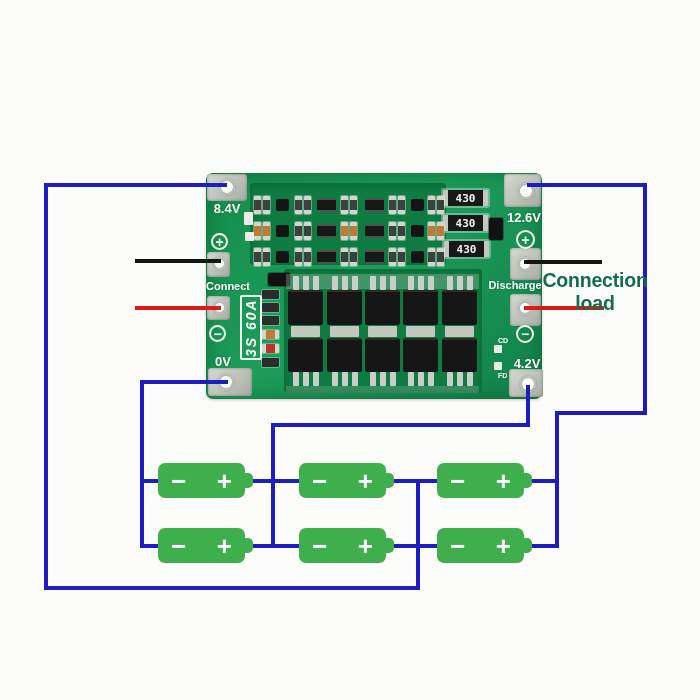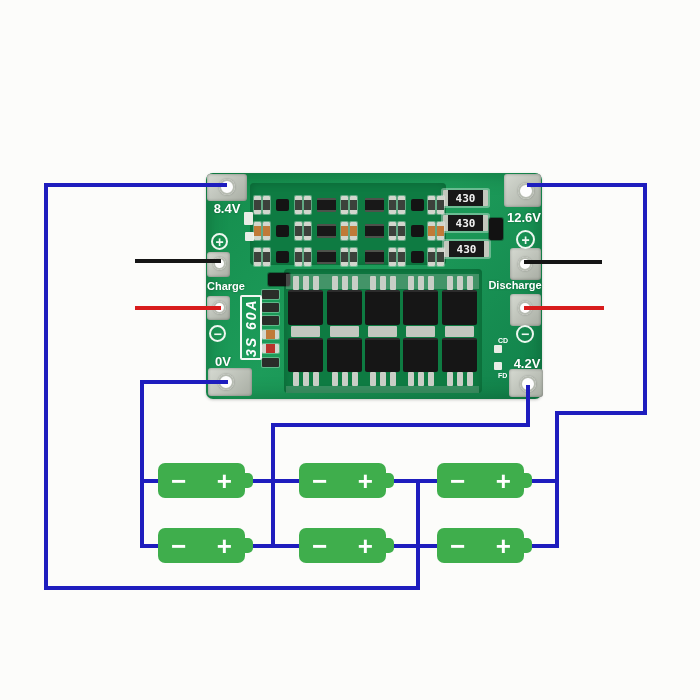--- a/index.html
+++ b/index.html
@@ -71,21 +71,21 @@
     <div class="hole" style="left:7px;top:128px;width:13px;height:13px"></div>
     <div class="pad" style="left:304px;top:75px;width:31px;height:32px"></div>
     <div class="hole" style="left:312px;top:84px;width:14px;height:14px"></div>
     <div class="pad" style="left:304px;top:121px;width:31px;height:32px"></div>
     <div class="hole" style="left:312px;top:128px;width:14px;height:14px"></div>
 
     <div class="pcbtxt" style="left:0;top:29px;width:42px">8.4V</div>
     <div class="pcbtxt" style="left:297px;top:38px;width:42px">12.6V</div>
     <div class="pcbtxt" style="left:2px;top:182px;width:30px">0V</div>
     <div class="pcbtxt" style="left:303px;top:184px;width:36px">4.2V</div>
-    <div class="pcbtxt small" style="left:0;top:108px;width:40px">Charge</div>
+    <div class="pcbtxt small" style="left:0;top:108px;width:40px">Connect</div>
     <div class="pcbtxt small" style="left:278px;top:107px;width:62px">Discharge</div>
 
     <div class="pol" style="left:5px;top:60px;width:17px;height:17px">+</div>
     <div class="pol" style="left:3px;top:152px;width:17px;height:17px">−</div>
     <div class="pol" style="left:310px;top:57px;width:19px;height:19px">+</div>
     <div class="pol" style="left:310px;top:152px;width:18px;height:18px">−</div>
 
     <div class="marking" style="left:34px;top:122px;width:22px;height:65px">3S 60A</div>
 
     <div class="r430" style="left:237px;top:17px;width:45px;height:16px">430</div>
@@ -256,14 +256,18 @@
     <span class="bat-sign">−</span>
     <span class="bat-sign">+</span>
     <span class="bnub"></span>
   </div>
   <div class="battery" style="left:437px;top:528px">
     <span class="bat-sign">−</span>
     <span class="bat-sign">+</span>
     <span class="bnub"></span>
   </div>
 
+  <div class="note" style="left:536px;top:269px;width:118px">
+    <div>Connection</div>
+    <div>load</div>
+  </div>
 
 </div>
 
 </body></html>

